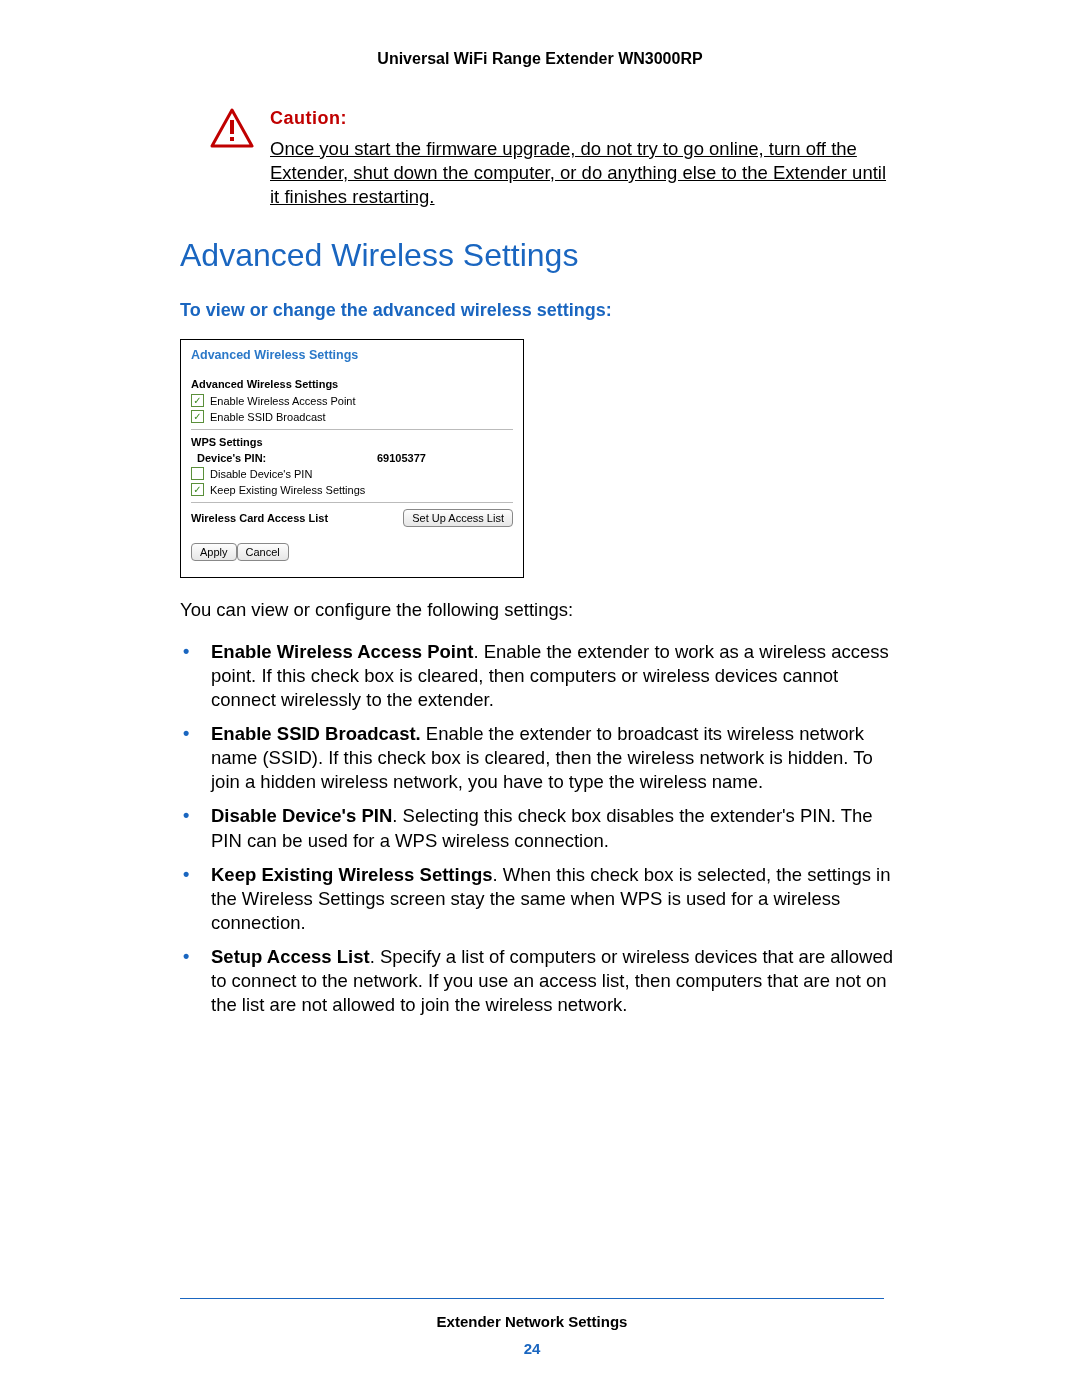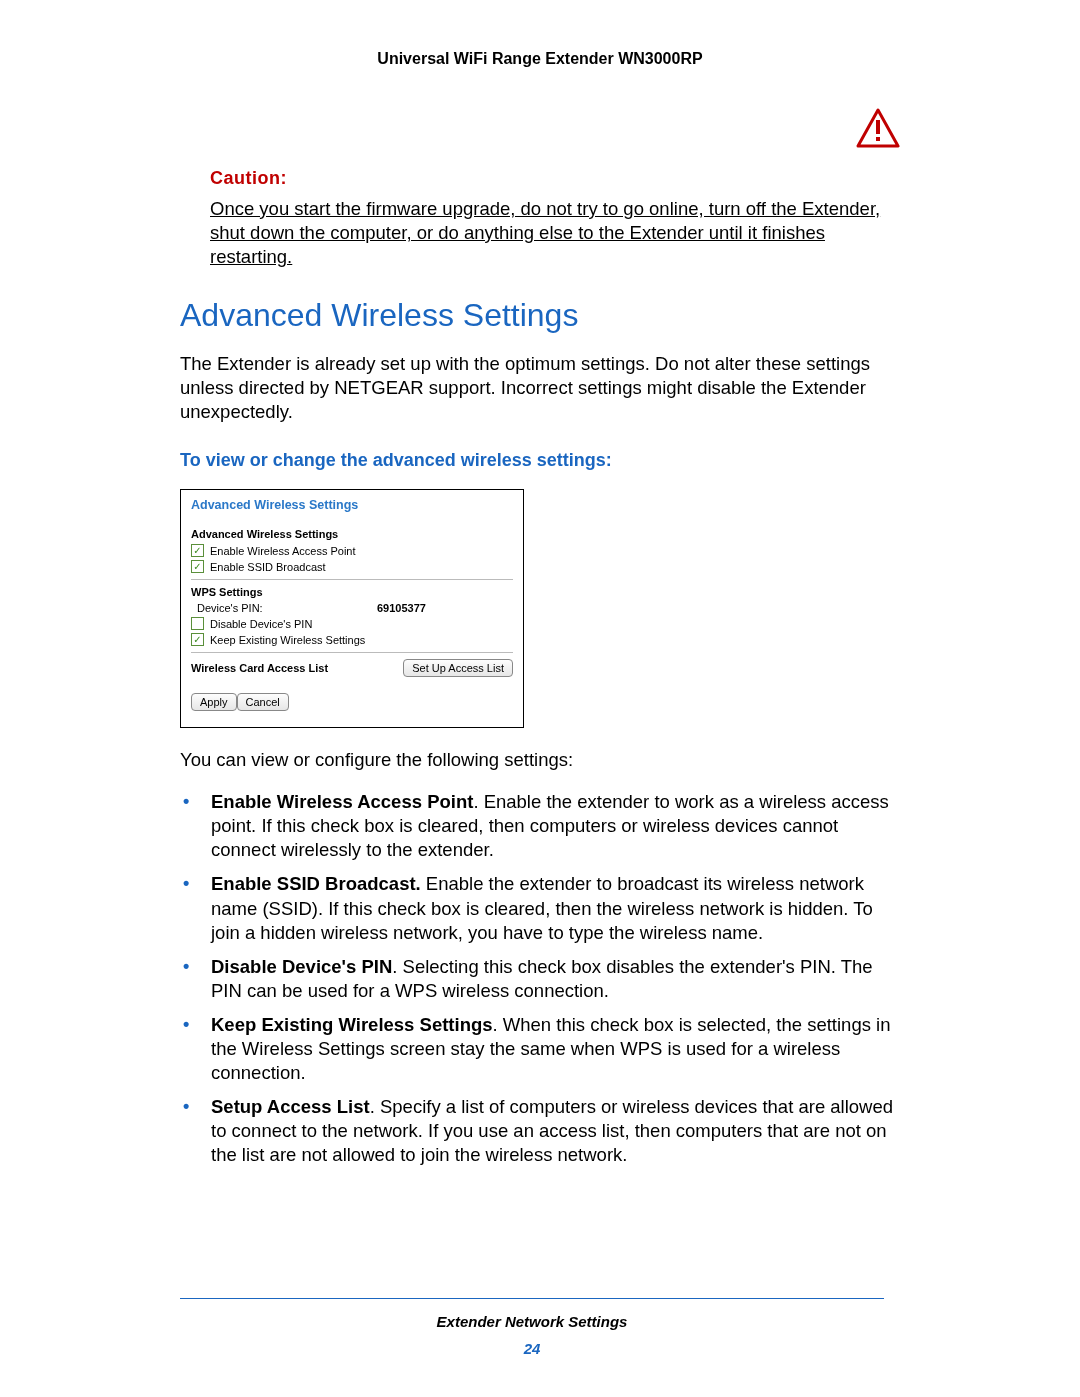--- a/index.html
+++ b/index.html
@@ -23,25 +23,24 @@
     padding-top: 50px;
     padding-bottom: 40px;
   }
 
   .content {
     margin: 0 130px 0 130px;
   }
 
   .caution-block {
     display: flex;
-    align-items: flex-end;
+    align-items: flex-start;
     gap: 16px;
     margin-left: 30px;
     margin-bottom: 18px;
-    flex-direction: column;
   }
   .caution-icon {
     width: 44px;
     height: 40px;
     flex: 0 0 44px;
   }
   .caution-text {
     flex: 1;
   }
   .caution-heading {
@@ -126,21 +125,21 @@
   .hr {
     border: none;
     border-top: 1px solid #bbb;
     margin: 6px 0;
   }
   .pin-row {
     display: flex;
     font-size: 11px;
     margin: 3px 0;
   }
-  .pin-label { flex: 0 0 180px; padding-left: 6px; }
+  .pin-label { flex: 0 0 180px; padding-left: 6px; font-weight: bold; }
   .pin-value { font-weight: bold; }
   .acl-row {
     display: flex;
     align-items: center;
     justify-content: space-between;
     margin-top: 2px;
   }
   .acl-label {
     font-weight: bold;
     font-size: 11px;
@@ -182,21 +181,20 @@
     font-size: 18px;
     line-height: 1.3;
   }
 
   .footer {
     position: absolute;
     bottom: 40px;
     left: 0;
     right: 16px;
     text-align: center;
-    font-style: italic;
   }
   .footer-rule {
     border: none;
     border-top: 1px solid #1a66c0;
     margin: 0 130px 14px 130px;
   }
   .footer-title {
     font-weight: bold;
     font-size: 15px;
   }
@@ -224,21 +222,20 @@
         </svg>
       </div>
       <div class="caution-text">
         <div class="caution-heading">Caution:</div>
         <div class="caution-body">Once you start the firmware upgrade, do not try to go online, turn off the Extender, shut down the computer, or do anything else to the Extender until it finishes restarting.</div>
       </div>
     </div>
 
     <h1 class="section-title">Advanced Wireless Settings</h1>
 
-    <p class="para">The Extender is already set up with the optimum settings. Do not alter these settings unless directed by NETGEAR support. Incorrect settings might disable the Extender unexpectedly.</p>
 
     <div class="subhead">To view or change the advanced wireless settings:</div>
 
 
     <div class="panel">
       <div class="panel-inner">
         <div class="panel-title">Advanced Wireless Settings</div>
 
         <div class="panel-sub">Advanced Wireless Settings</div>
         <div class="panel-row">

